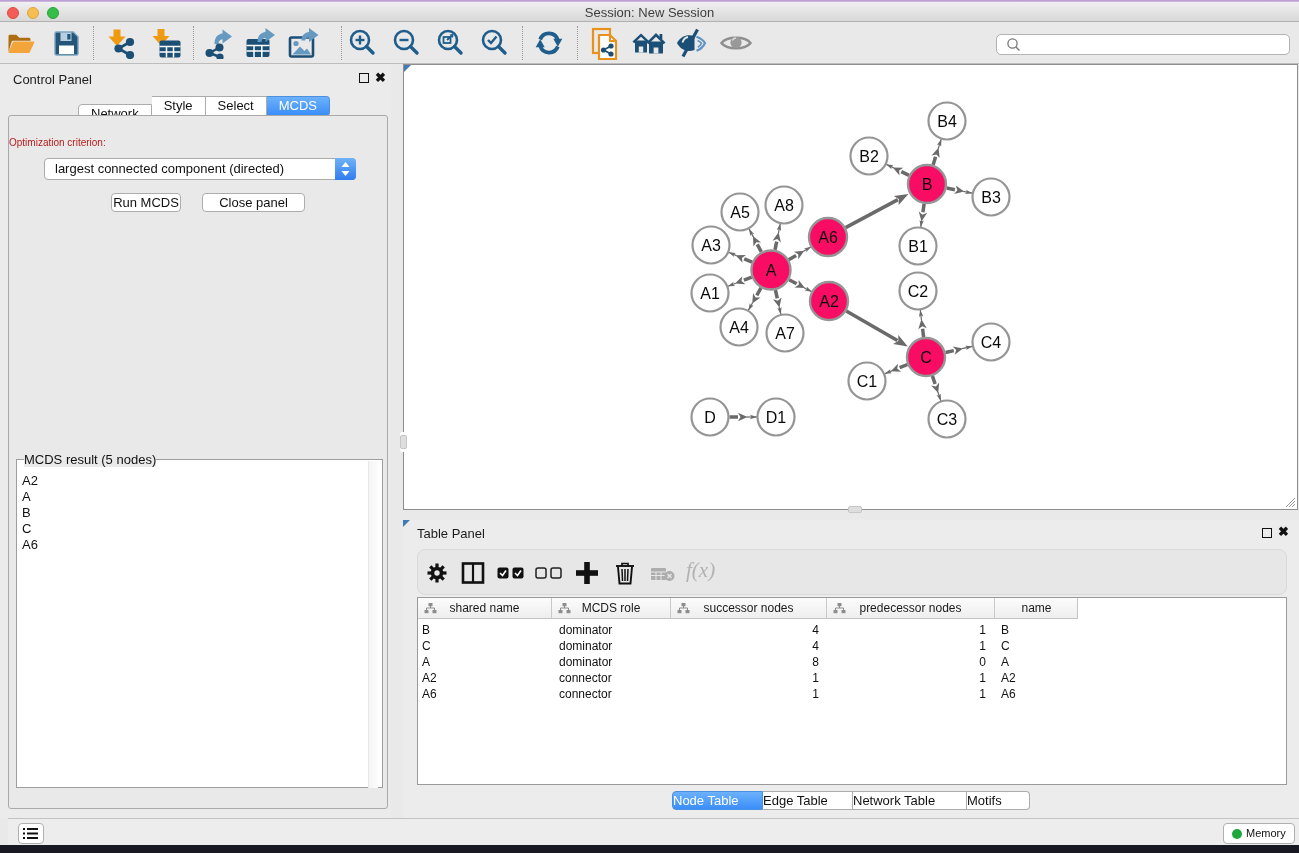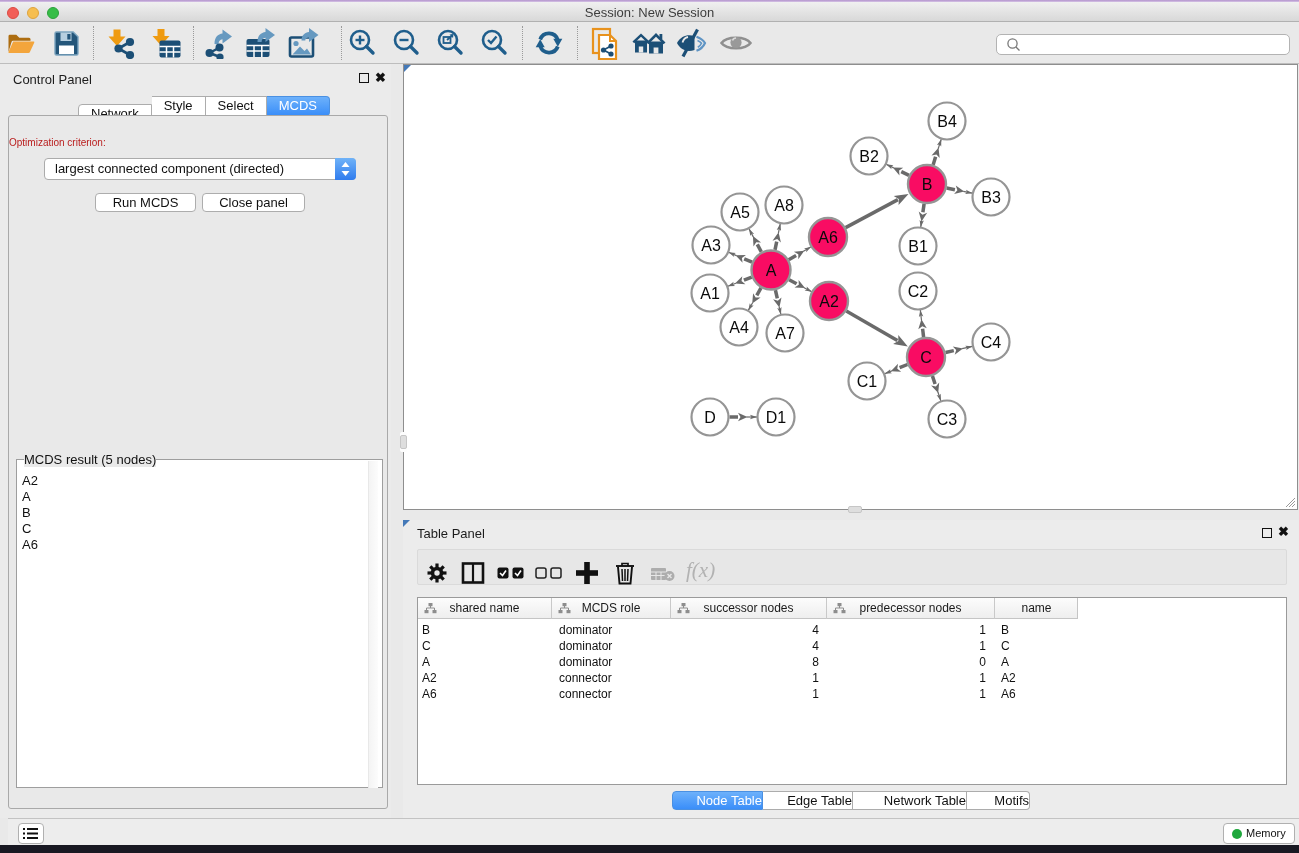--- a/index.html
+++ b/index.html
@@ -32,28 +32,28 @@
 .mcdsbox { position:absolute; left:7px; top:343px; width:367px; height:329px; border:1px solid #9e9e9e; background:#fff; }
 .mcdslabel { position:absolute; left:6px; top:-8px; font-size:13px; color:#111; padding:0 1px; }
 .mcdslabel span.g { background:#e9e9e9; }
 .listitems { position:absolute; left:5px; top:13px; font-size:13px; color:#111; line-height:16px; }
 .scrolltrack { position:absolute; right:4px; top:1px; width:10px; height:327px; background:linear-gradient(90deg,#f4f4f4,#fcfcfc); border-left:1px solid #e8e8e8; }
 
 .netwin { left:403px; top:64px; width:895px; height:446px; border:1px solid #8e8e8e; background:#fff; }
 .nettitle { position:absolute; left:0; top:0; width:100%; height:22px; background:linear-gradient(#f1f1f1,#d6d6d6); border-bottom:1px solid #ababab; }
 
 .tpanel { left:403px; top:520px; width:896px; height:298px; background:#ececec; }
-.ttoolbar { position:absolute; left:14px; top:29px; width:870px; height:36px; background:#e7e7e7; border:1px solid #dadada; border-radius:2px; }
+.ttoolbar { position:absolute; left:14px; top:29px; width:870px; height:46px; background:#e7e7e7; border:1px solid #dadada; border-radius:8px; }
 .dtable { position:absolute; left:14px; top:77px; width:870px; height:188px; background:#fff; border:1px solid #9a9a9a; }
 .thead { position:absolute; left:0; top:0; width:660px; height:21px; background:linear-gradient(#fcfcfc,#eee); border-bottom:1px solid #c5c5c5; border-right:1px solid #c5c5c5; }
 .thcell { position:absolute; top:0; height:21px; border-right:1px solid #c9c9c9; font-size:12px; color:#1a1a1a; text-align:center; line-height:21px; }
 .hicon { position:absolute; top:0; }
 .trow { position:absolute; font-size:12px; color:#111; height:16px; line-height:16px; }
 .btabs { position:absolute; display:flex; top:271px; }
-.btab { box-sizing:border-box; text-align:right; height:19px; background:#fff; border:1px solid #acacac; border-left:none; font-size:13px; color:#111; line-height:18px; padding:0 11px; }
+.btab { box-sizing:border-box; text-align:left; height:19px; background:#fff; border:1px solid #acacac; border-left:none; font-size:13px; color:#111; line-height:18px; padding:0 11px; }
 .btab.first { border-left:1px solid #acacac; border-radius:4px 0 0 4px; }
 .btab.last { border-radius:0 4px 4px 0; }
 .btab.sel { background:linear-gradient(#6db1fb,#3a8ef9); color:#fff; border-color:#4a90e2; }
 
 .statusbar { left:8px; top:818px; width:1299px; height:27px; background:#ededed; border-top:1px solid #c3c3c3; }
 .memb { position:absolute; left:1215px; top:4px; width:72px; height:21px; background:#fff; border:1px solid #b0b0b0; border-radius:4px; font-size:11px; color:#111; }
 .listb { position:absolute; left:10px; top:4px; width:26px; height:21px; background:#fff; border:1px solid #b0b0b0; border-radius:4px; }
 .darkstrip { left:0; top:845px; width:1299px; height:8px; background:#181822; }
 </style>
 </head>
@@ -240,21 +240,21 @@
   <div class="tabpane">
     <div style="position:absolute;left:0;top:21px;width:100%;font-size:10px;color:#b91c1c;">Optimization criterion:</div>
     <div class="combobox" style="left:35px;top:42px;">largest connected component (directed)
       <div class="combobtn">
         <svg width="21" height="22" viewBox="0 0 21 22">
           <path d="M10.5 4 L14.5 9 L6.5 9 Z" fill="#fff"></path>
           <path d="M10.5 18 L14.5 13 L6.5 13 Z" fill="#fff"></path>
         </svg>
       </div>
     </div>
-    <div class="pbtn" style="left:86px;top:77px;width:101px;">Run MCDS</div>
+    <div class="pbtn" style="left:102px;top:77px;width:70px;">Run MCDS</div>
     <div class="pbtn" style="left:193px;top:77px;width:103px;">Close panel</div>
     <div class="mcdsbox">
       <div class="mcdslabel"><span class="g">MCDS result (5 nodes)</span></div>
       <div class="listitems">A2<br>A<br>B<br>C<br>A6</div>
       <div class="scrolltrack"></div>
     </div>
   </div>
 </div>
 
 <div class="abs netwin">

